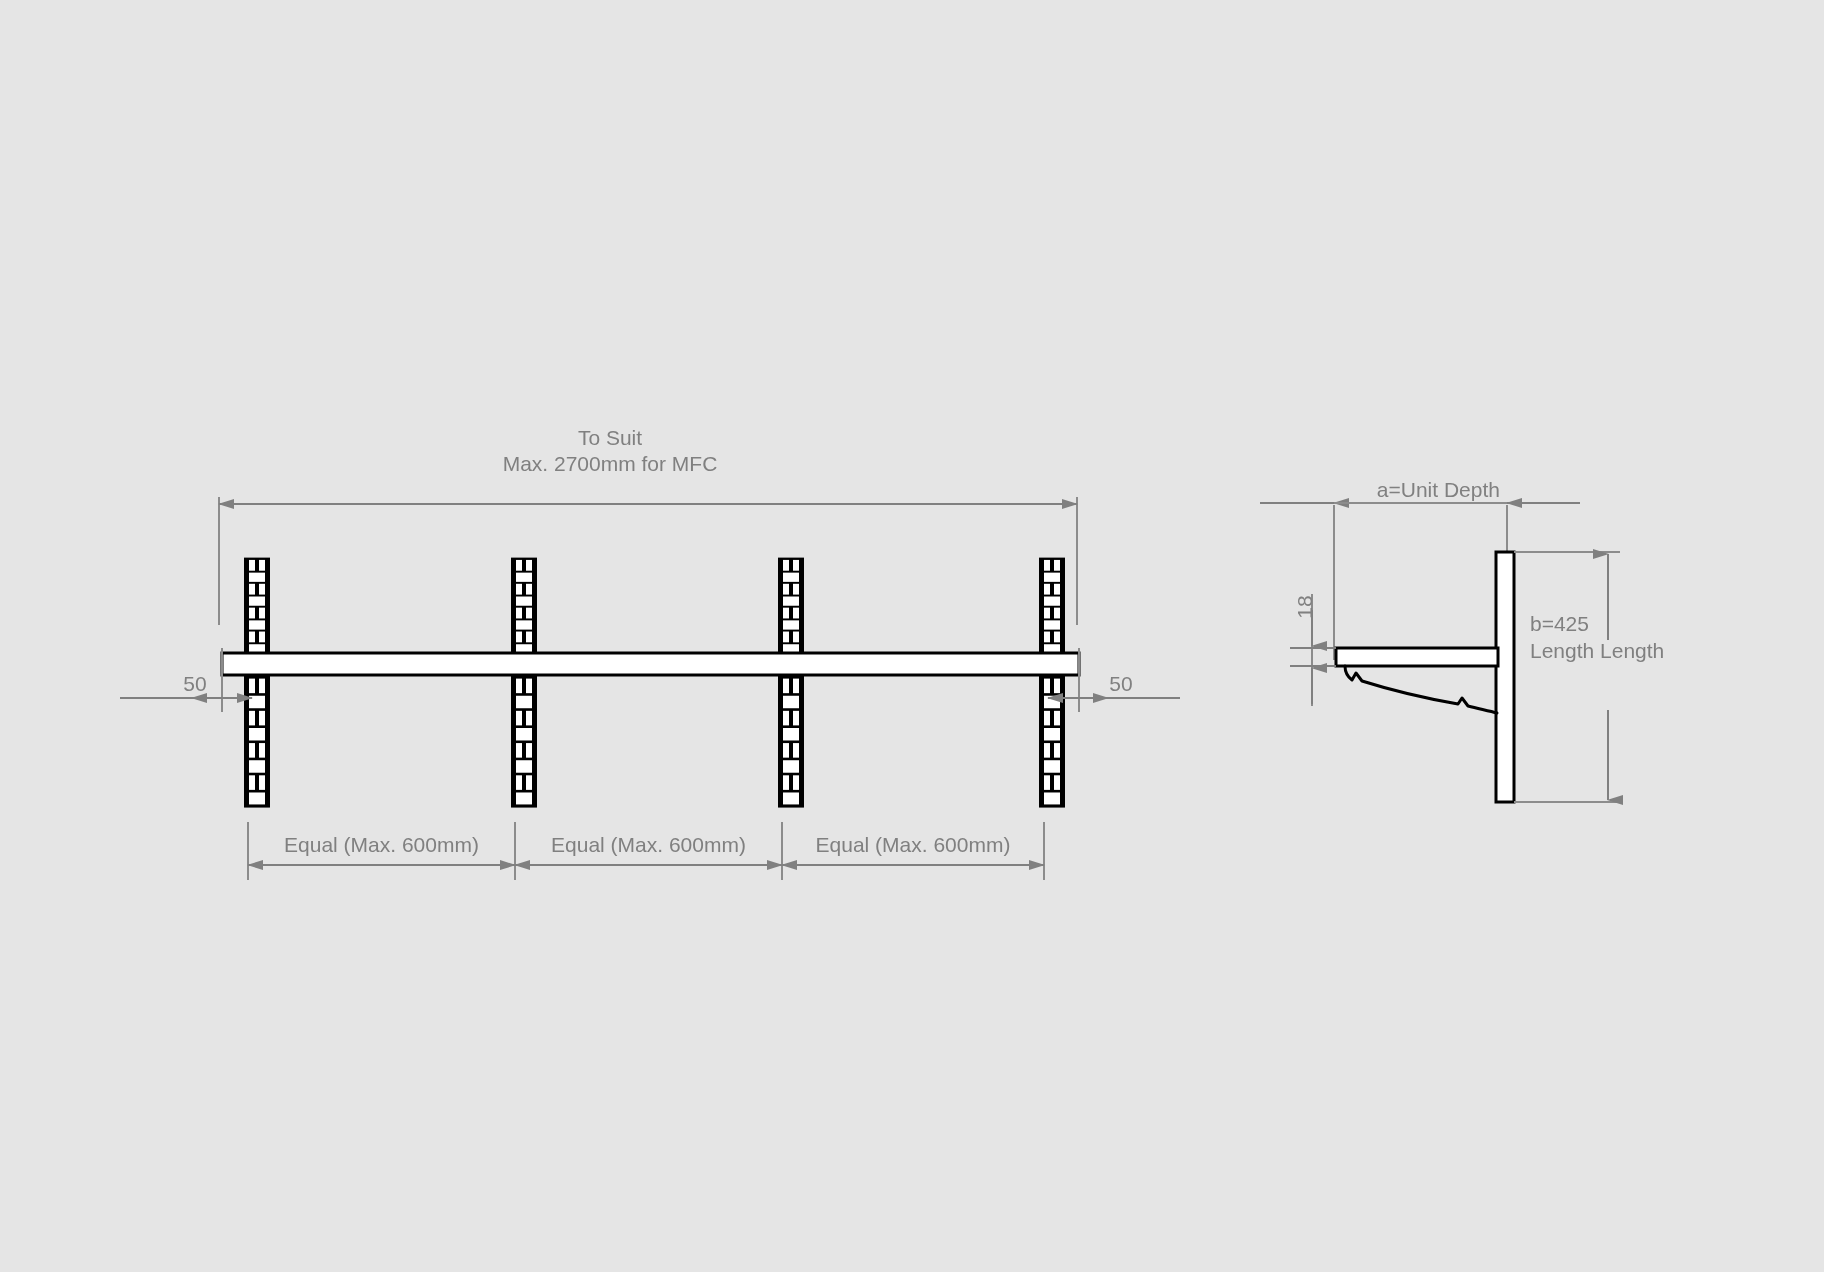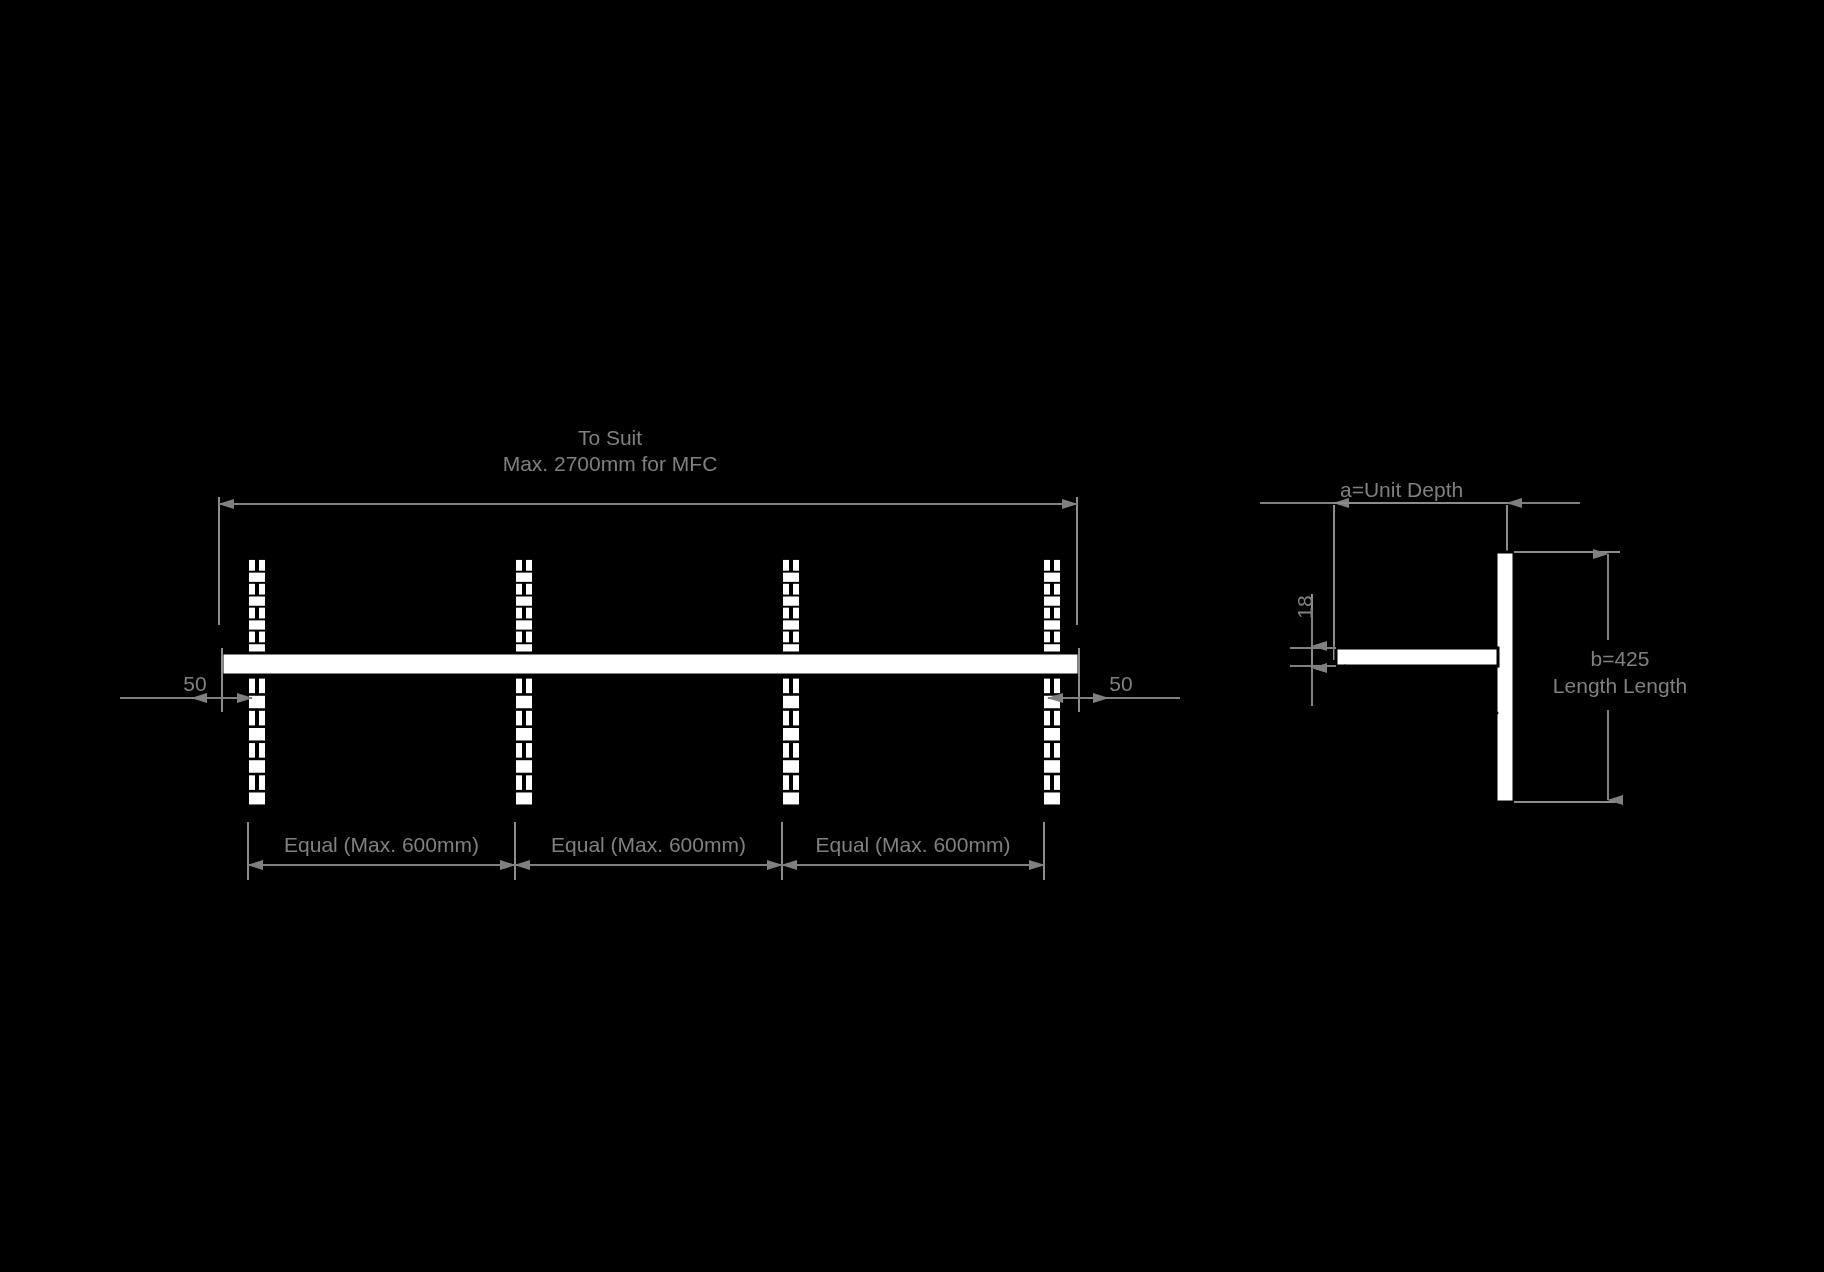--- a/index.html
+++ b/index.html
@@ -10,21 +10,21 @@
   body {
     width: 1824px;
     height: 1272px;
     font-family: "Liberation Sans", sans-serif;
     overflow: hidden;
   }
   #canvas {
     position: relative;
     width: 1824px;
     height: 1272px;
-    background: #000000;
+    background: #e5e5e5;
   }
   svg.drawing {
     position: absolute;
     left: 0;
     top: 0;
     width: 1824px;
     height: 1272px;
   }
   .dim-line {
     stroke: #808080;
@@ -228,26 +228,26 @@
 
   <div style="position:absolute; left:248px; top:833px; width:267px; text-align:center;
               color:#808080; font-size:21px;">Equal (Max. 600mm)</div>
 
   <div style="position:absolute; left:515px; top:833px; width:267px; text-align:center;
               color:#808080; font-size:21px;">Equal (Max. 600mm)</div>
 
   <div style="position:absolute; left:782px; top:833px; width:262px; text-align:center;
               color:#808080; font-size:21px;">Equal (Max. 600mm)</div>
 
-  <div style="position:absolute; left:1340px; top:478px; width:160px; text-align:left;
+  <div style="position:absolute; left:1340px; top:478px; width:160px; text-align:right;
               color:#808080; font-size:21px;">a=Unit Depth</div>
 
   <div style="position:absolute; left:1285px; top:595px; width:40px; text-align:center;
               color:#808080; font-size:21px; transform:rotate(-90deg);
               transform-origin:center center;">18</div>
 
-  <div style="position:absolute; left:1530px; top:645px; width:180px; text-align:center;
+  <div style="position:absolute; left:1530px; top:610px; width:180px; text-align:left;
               color:#808080; font-size:21px; line-height:27px;">
     <div>b=425</div>
     <div>Length Length</div>
   </div>
 
 </div>
 
 </body></html>

